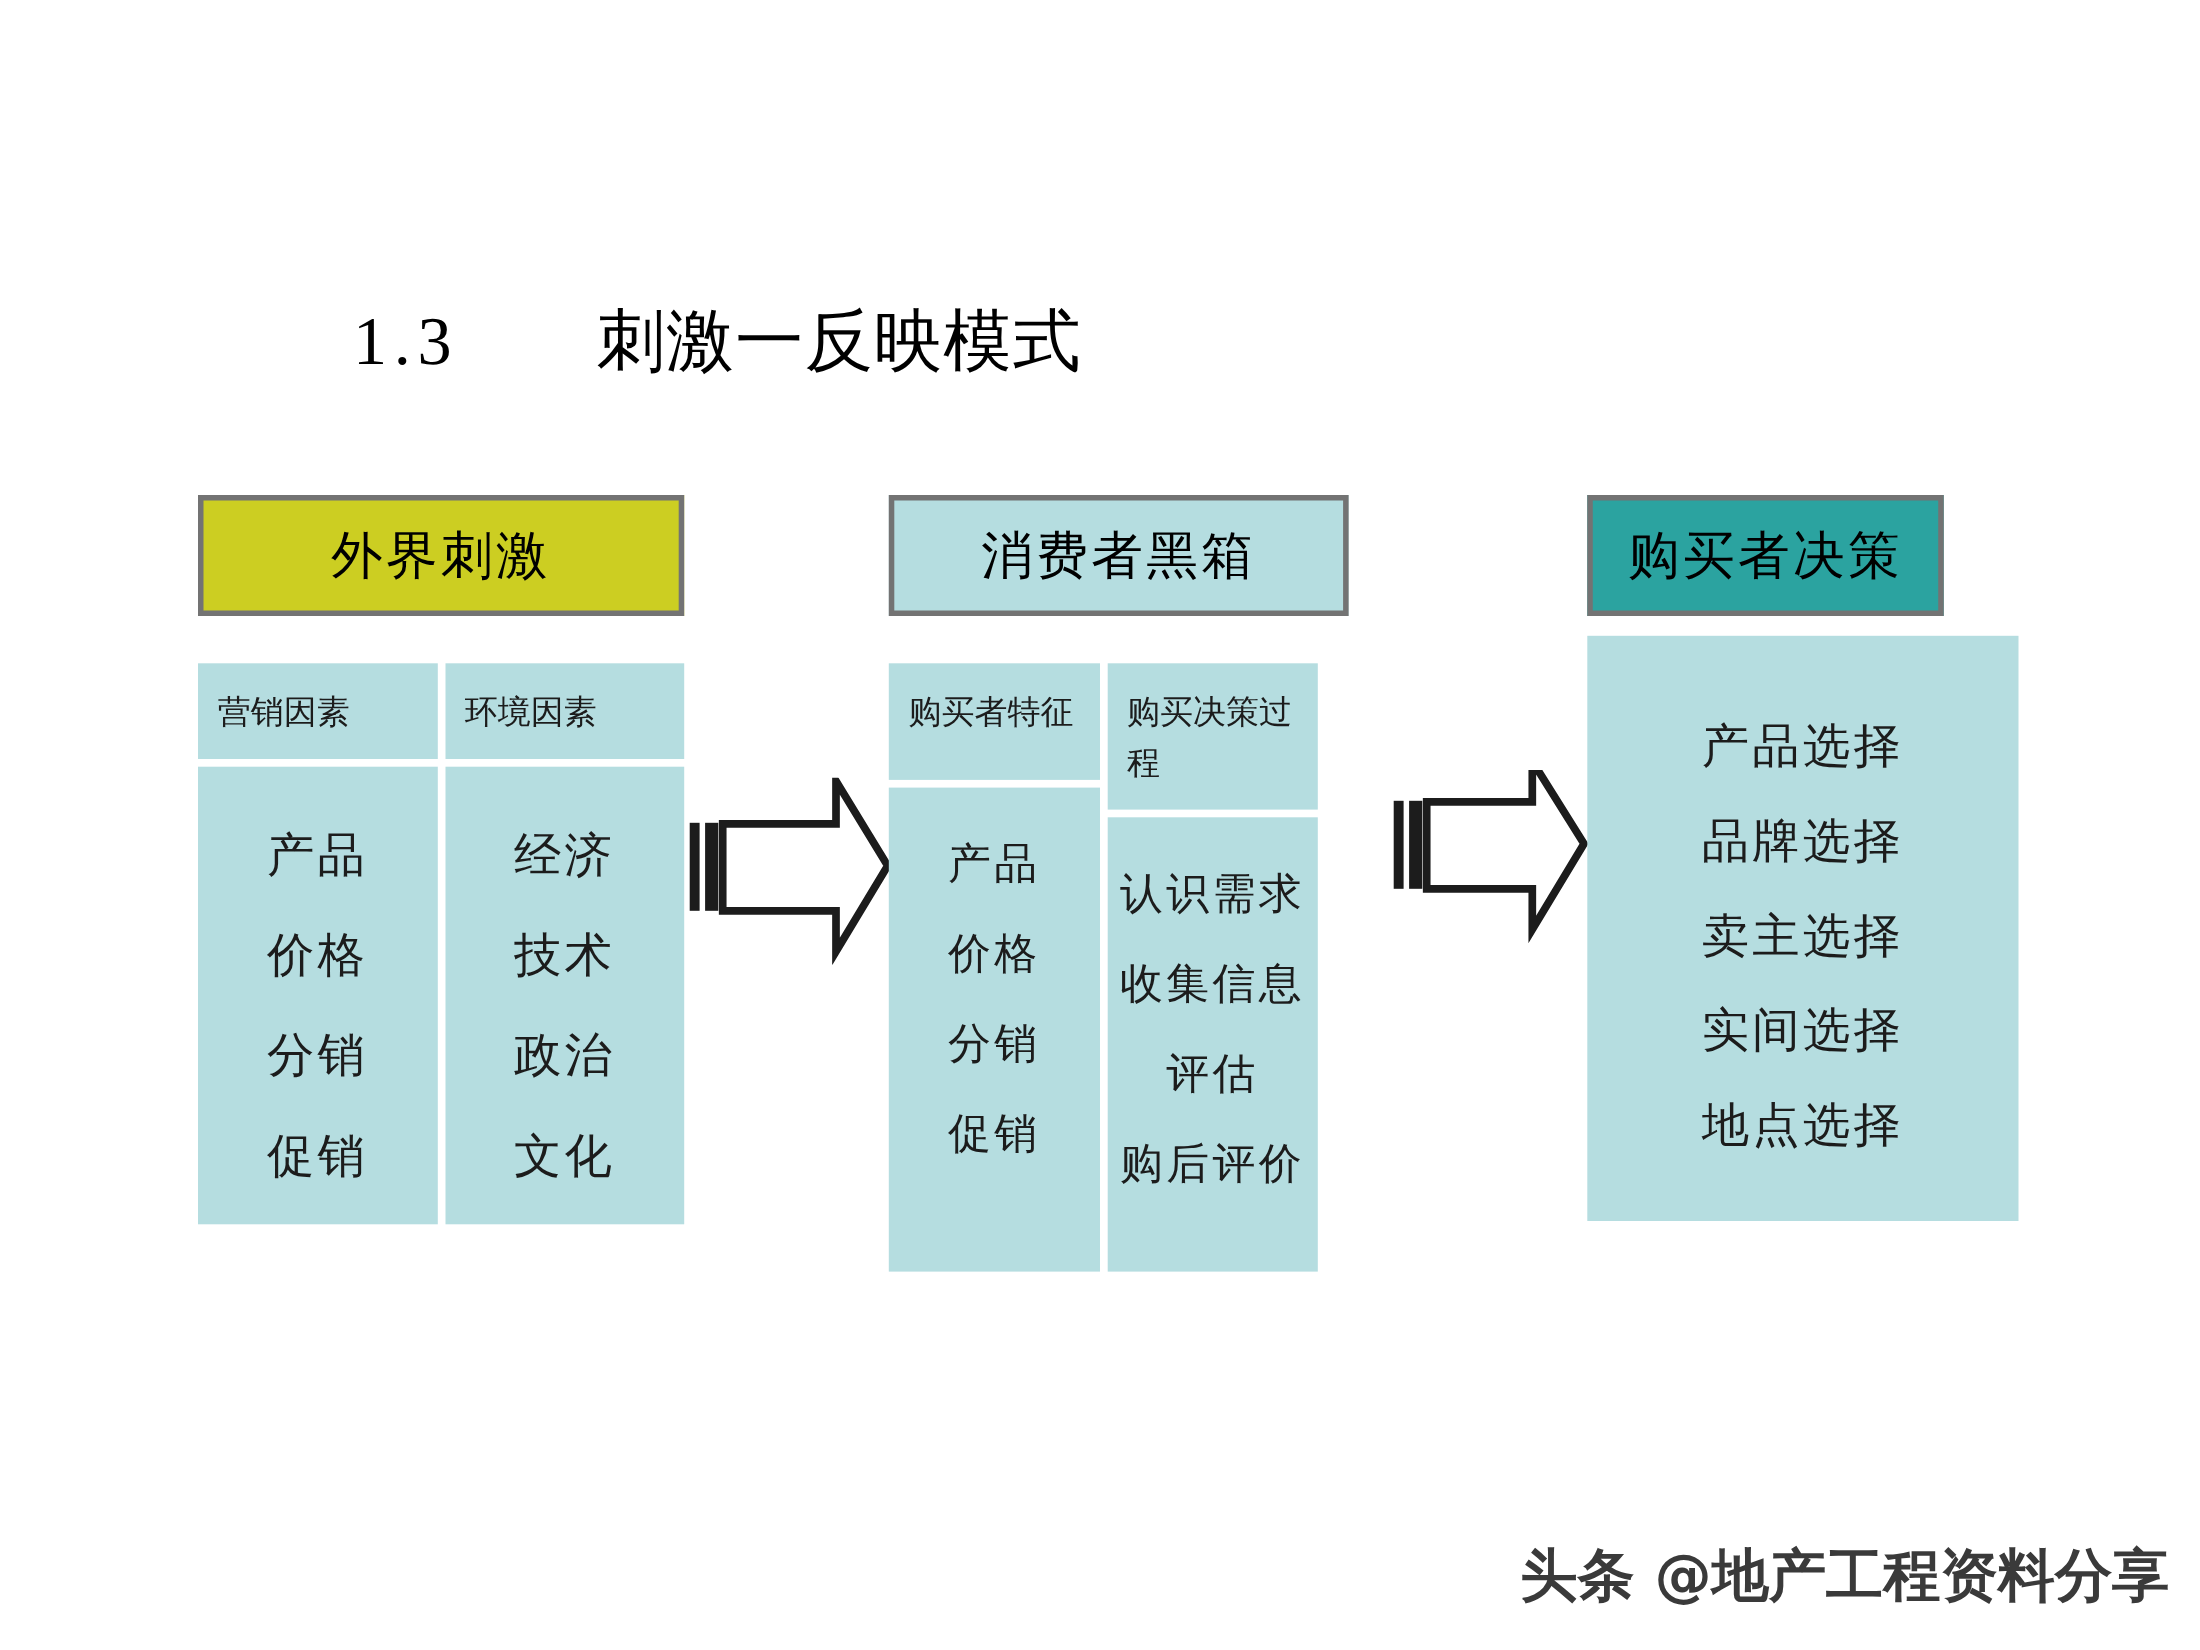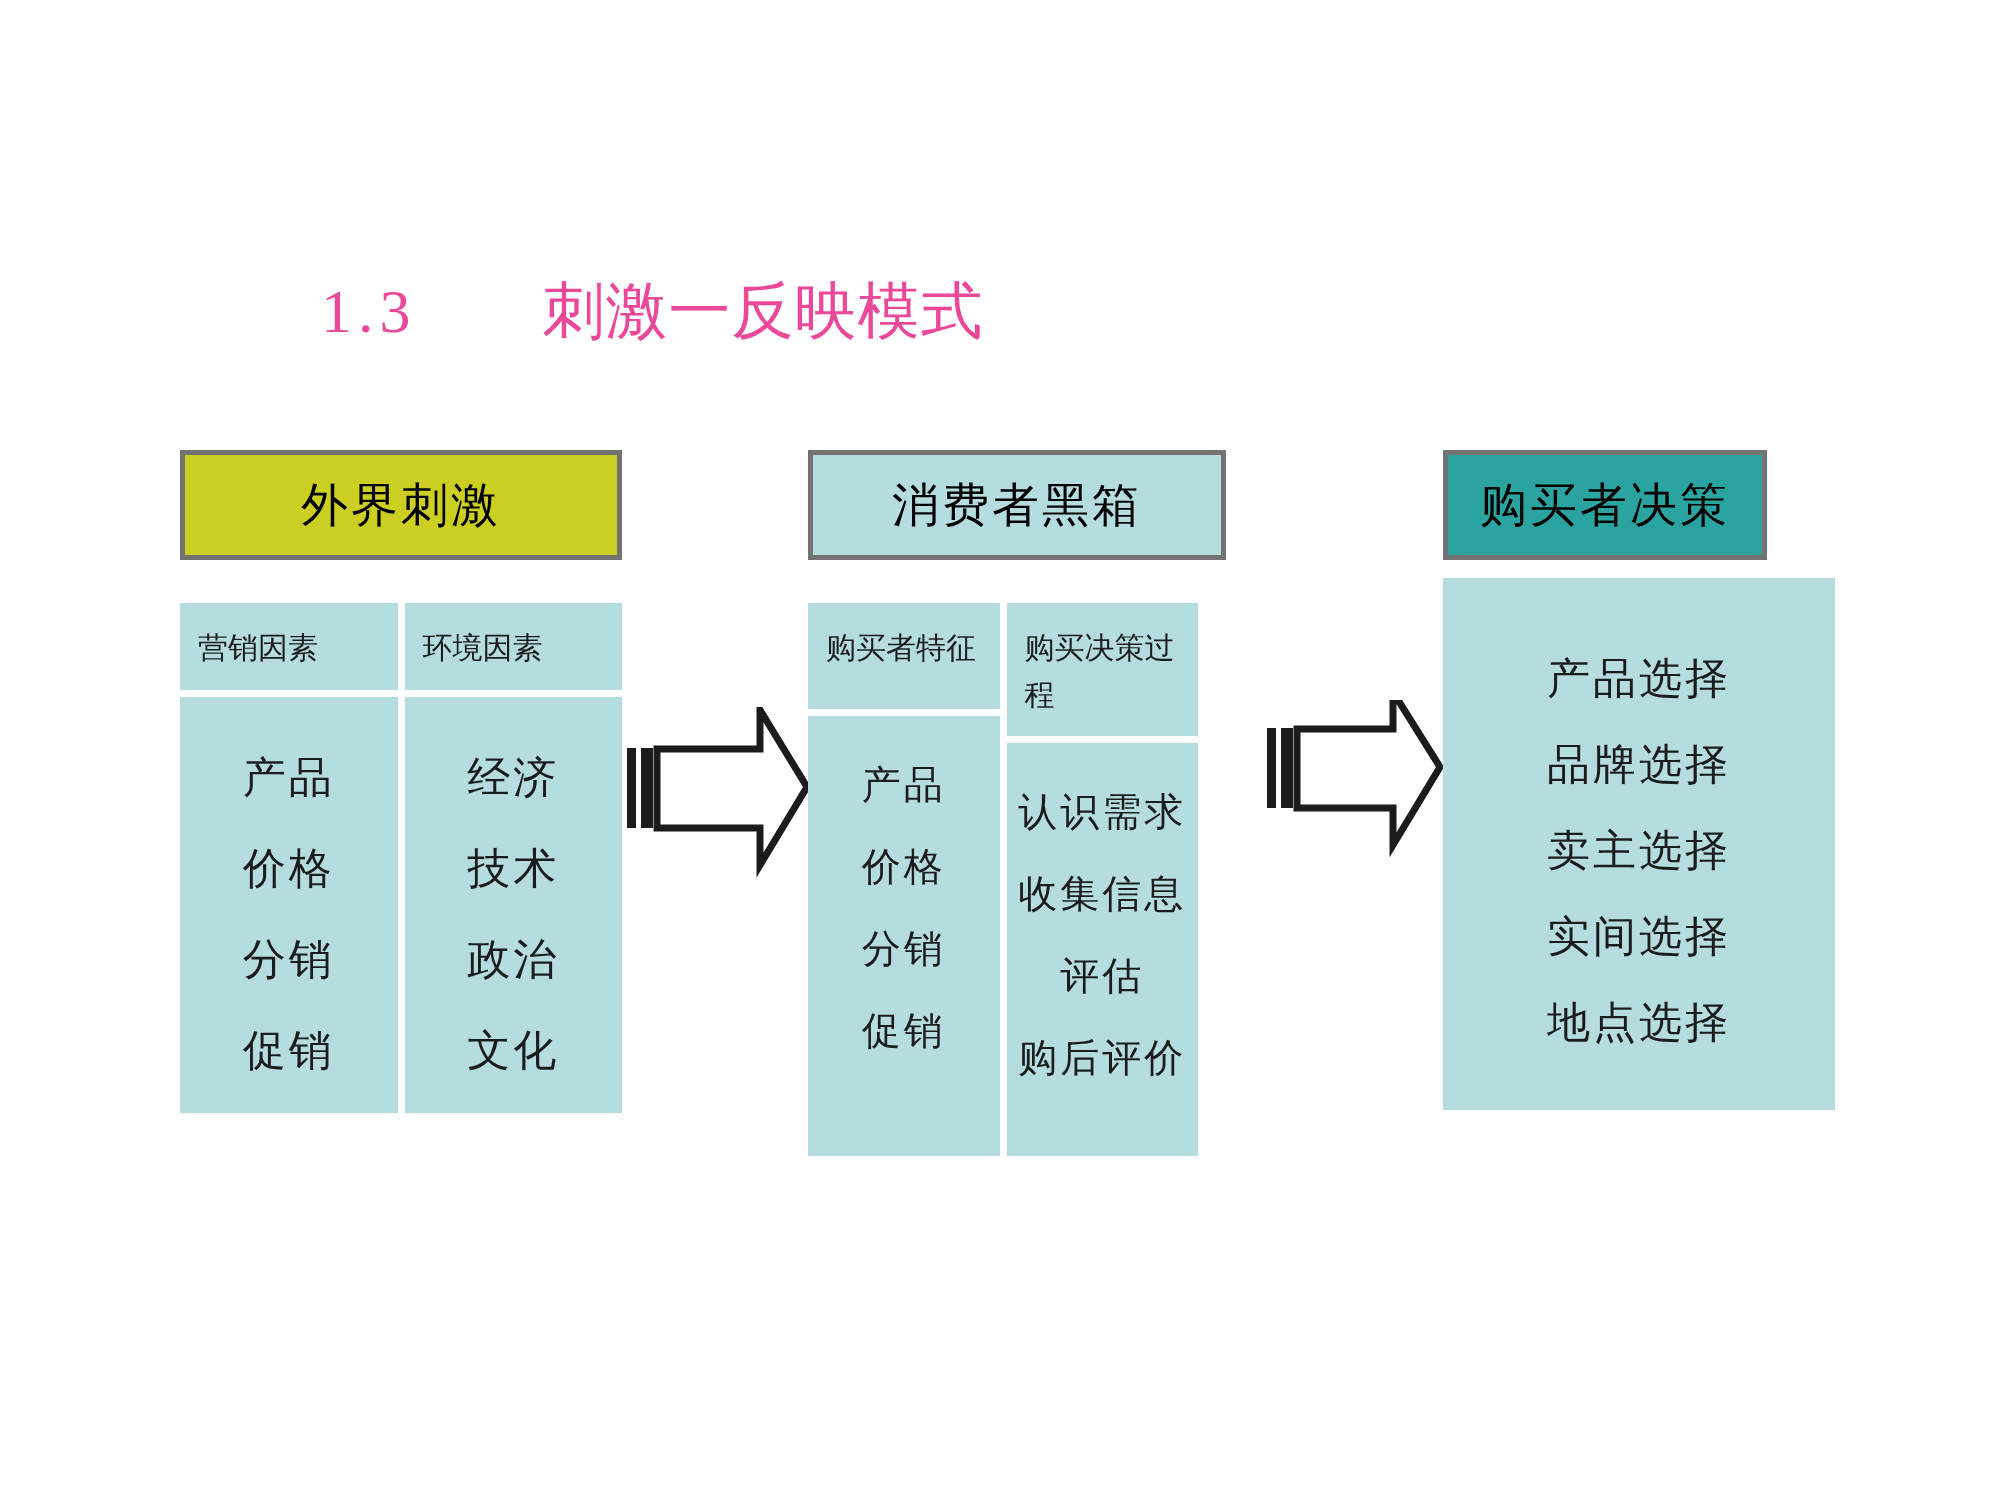--- a/index.html
+++ b/index.html
@@ -23,21 +23,21 @@
     background: #ffffff;
   }
 
   
   .title {
     position: absolute;
     left: 255px;
     top: 218px;
     font-size: 62px;
     line-height: 1.0;
-    color: #ec4899;
+    color: #000000;
     white-space: pre;
     letter-spacing: 1px;
   }
   .title .num { letter-spacing: 6px; }
 
   
   .hdr {
     position: absolute;
     box-sizing: border-box;
     border: 5px solid #737373;
@@ -214,14 +214,15 @@
   </div>
 
   <div class="p3body" style="left:1443px; top:578px; width:392px; height:532px;">
     <div class="item">产品选择</div>
     <div class="item">品牌选择</div>
     <div class="item">卖主选择</div>
     <div class="item">实间选择</div>
     <div class="item">地点选择</div>
   </div>
 
+  <div class="watermark" style="left:1382px; top:1398px;">头条 @地产工程资料分享</div>
 
 </div>
 
 </body></html>

